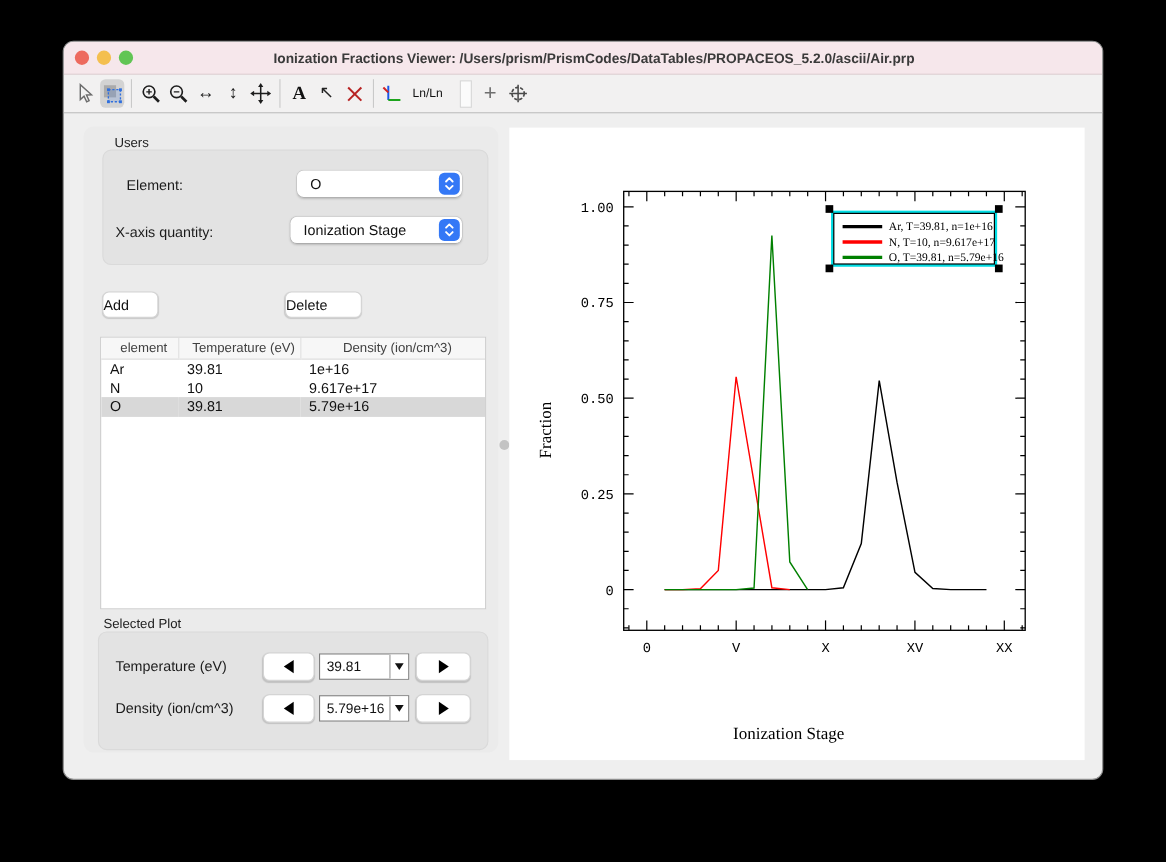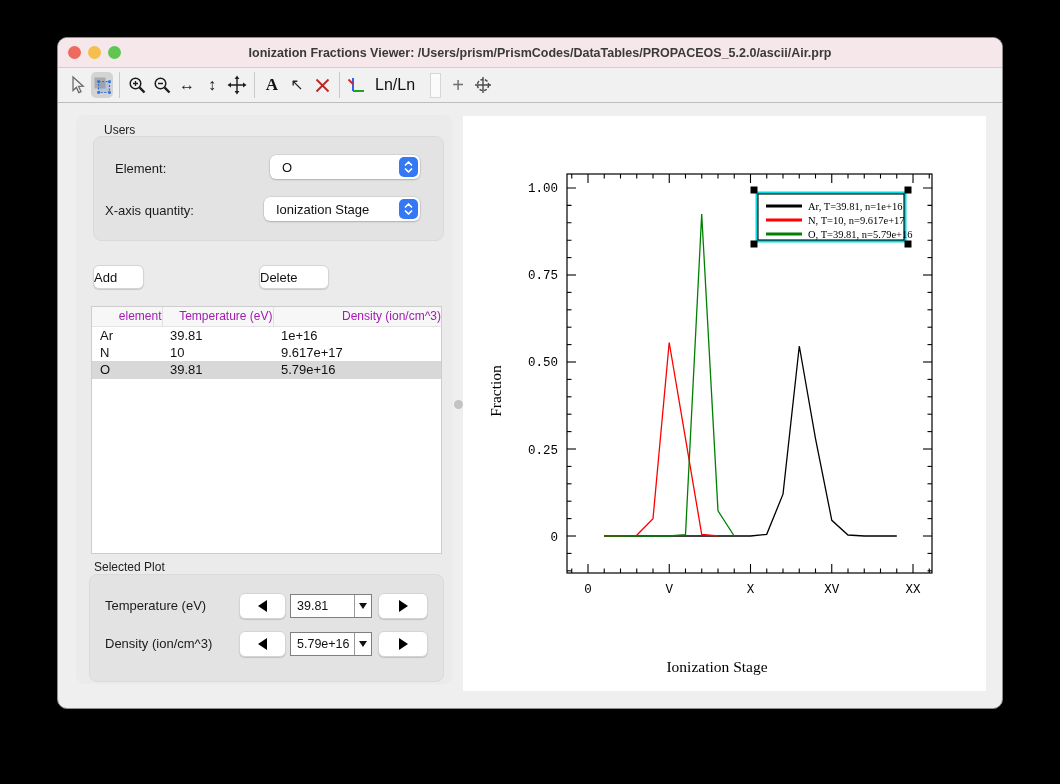--- a/index.html
+++ b/index.html
@@ -14,21 +14,21 @@
   .title { position:absolute; left:0; right:0; top:0; height:30px; line-height:30px; text-align:center;
            font-size:12.5px; font-weight:bold; color:#3a3a3a; white-space:nowrap;padding-left:20px; }
   
   .toolbar { position:relative; height:35px; background:#F2F1F1; border-bottom:1px solid #bdbdbd;
              display:flex; align-items:center; padding-left:8px; }
   .tool { display:flex; align-items:center; justify-content:center; height:26px; min-width:22px; margin-right:3px; }
   .tool.active { background:#D3D3D3; border-radius:5px; }
   .tsep { width:1px; height:26px; background:#c9c9c9; margin:0 6px 0 3px; }
   .tchar { font-size:16px; color:#222; line-height:1; }
   .tool-a { font-family:"Liberation Serif",serif; font-weight:bold; font-size:17px; color:#111; }
-  .lnln { font-size:16px; color:#111; padding:0 4px; }
+  .lnln { font-size:11px; color:#111; padding:0 4px; }
   .whiterect { width:11px; height:25px; background:#FBFBFB; border:1px solid #d6d6d6; margin:0 6px 0 8px; }
   .plusgray { font-size:20px; color:#6f6f6f; font-weight:400; }
   
   .content { position:relative; height:607px; }
   .leftpanel { position:absolute; left:18px; top:12px; width:377px; height:569px;
                background:#EBEBEB; border-radius:9px; }
   .grouplabel { position:absolute; font-size:12px; color:#222; }
   .groupbox { position:absolute; background:#E3E3E3; border:1px solid #dadada; border-radius:8px; }
   .fieldlabel { position:absolute; font-size:13px; color:#1b1b1b; }
   
@@ -38,22 +38,22 @@
   .popup .cap { position:absolute; right:2px; top:2px; bottom:2px; width:19px; border-radius:5px;
                 background:#3478F6; display:flex; flex-direction:column; align-items:center; justify-content:center; }
   
   .pushbtn { position:absolute; background:#fff; border:1px solid #d4d4d4; border-radius:6px;
              box-shadow:0 1px 1px rgba(0,0,0,.15); font-size:13px; color:#111;
              display:flex; align-items:center; }
   
   .tablewrap { position:absolute; left:15px; top:191px; width:351px; height:248px;
                background:#fff; border:1px solid #cdcdcd; overflow:hidden; }
   table { border-collapse:collapse; width:100%; table-layout:fixed; }
-  thead th { height:19px; background:#F7F7F7; font-weight:400; font-size:12px; color:#a21caf;
-             text-align:right; padding-left:8px; border-bottom:1px solid #e4e4e4; }
+  thead th { height:19px; background:#F7F7F7; font-weight:400; font-size:12px; color:#404040;
+             text-align:center; padding-left:8px; border-bottom:1px solid #e4e4e4; }
   thead th + th { border-left:1px solid #e0e0e0; }
   tbody td { height:17.5px; font-size:13px; color:#111; padding-left:8px; }
   tbody tr.selected { background:#D8D8D8; }
   
   .combo { position:absolute; height:24px; background:#fff; border:1px solid #7f7f7f;
            font-size:12.5px; color:#111; display:flex; align-items:center; padding-left:6px; }
   .combo .dd { position:absolute; right:0; top:0; bottom:0; width:17px; border-left:1px solid #9a9a9a;
                display:flex; align-items:center; justify-content:center; background:#fff; }
   .combo .dd .tri { width:0; height:0; border-left:4.5px solid transparent; border-right:4.5px solid transparent;
                     border-top:6px solid #111; }

